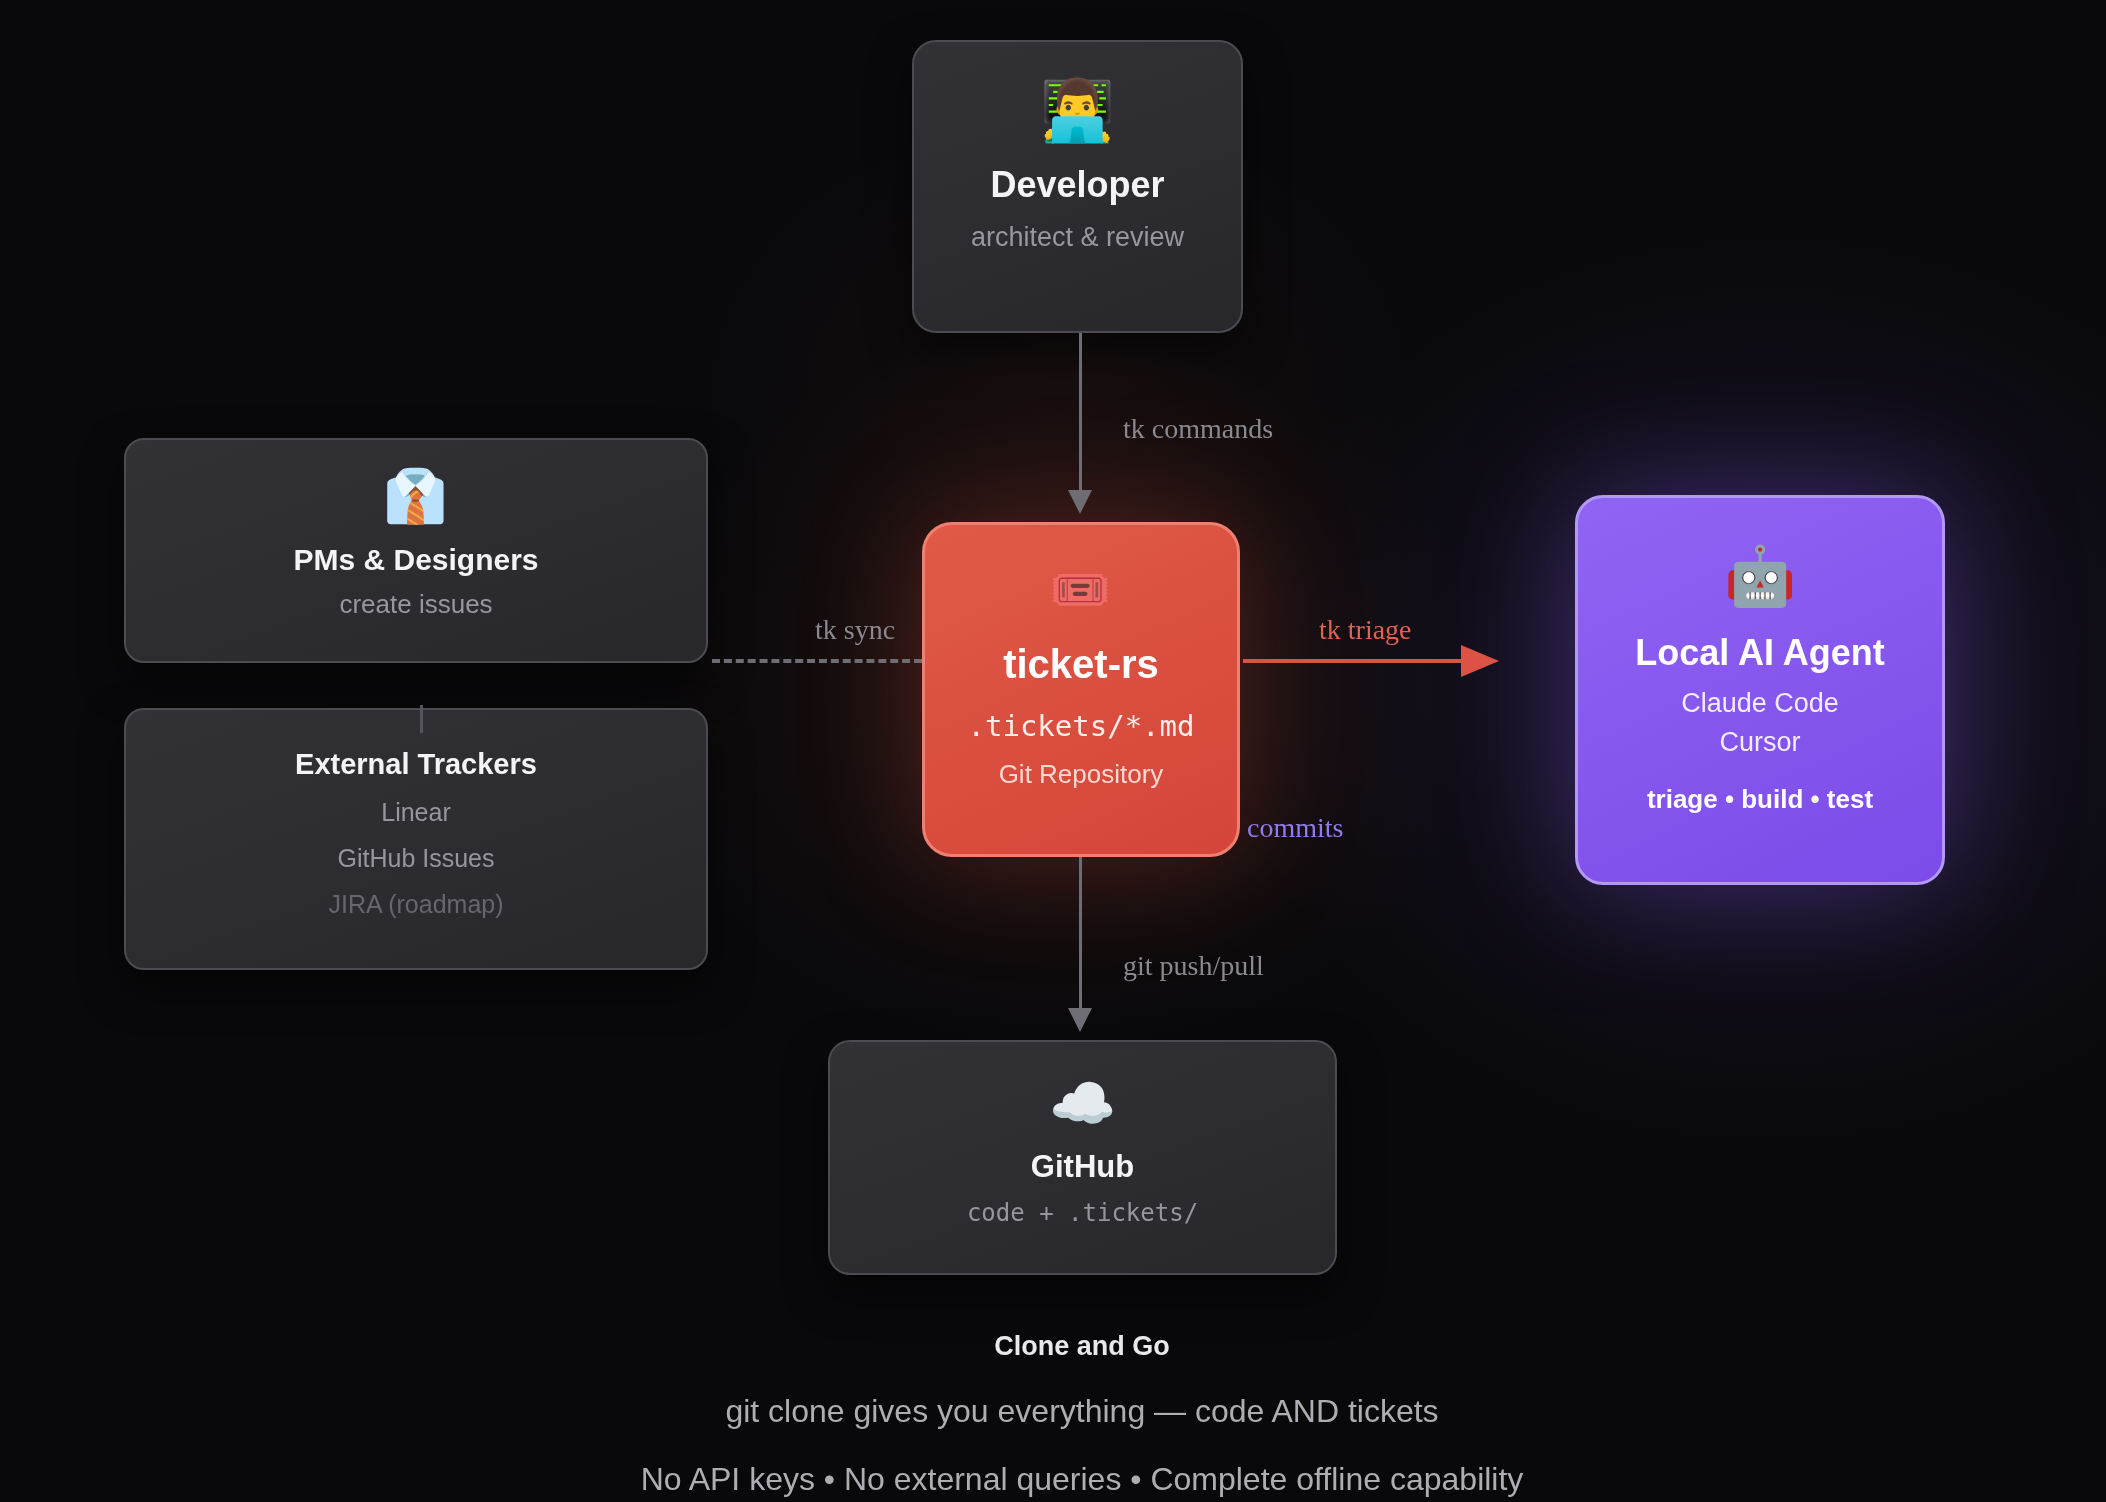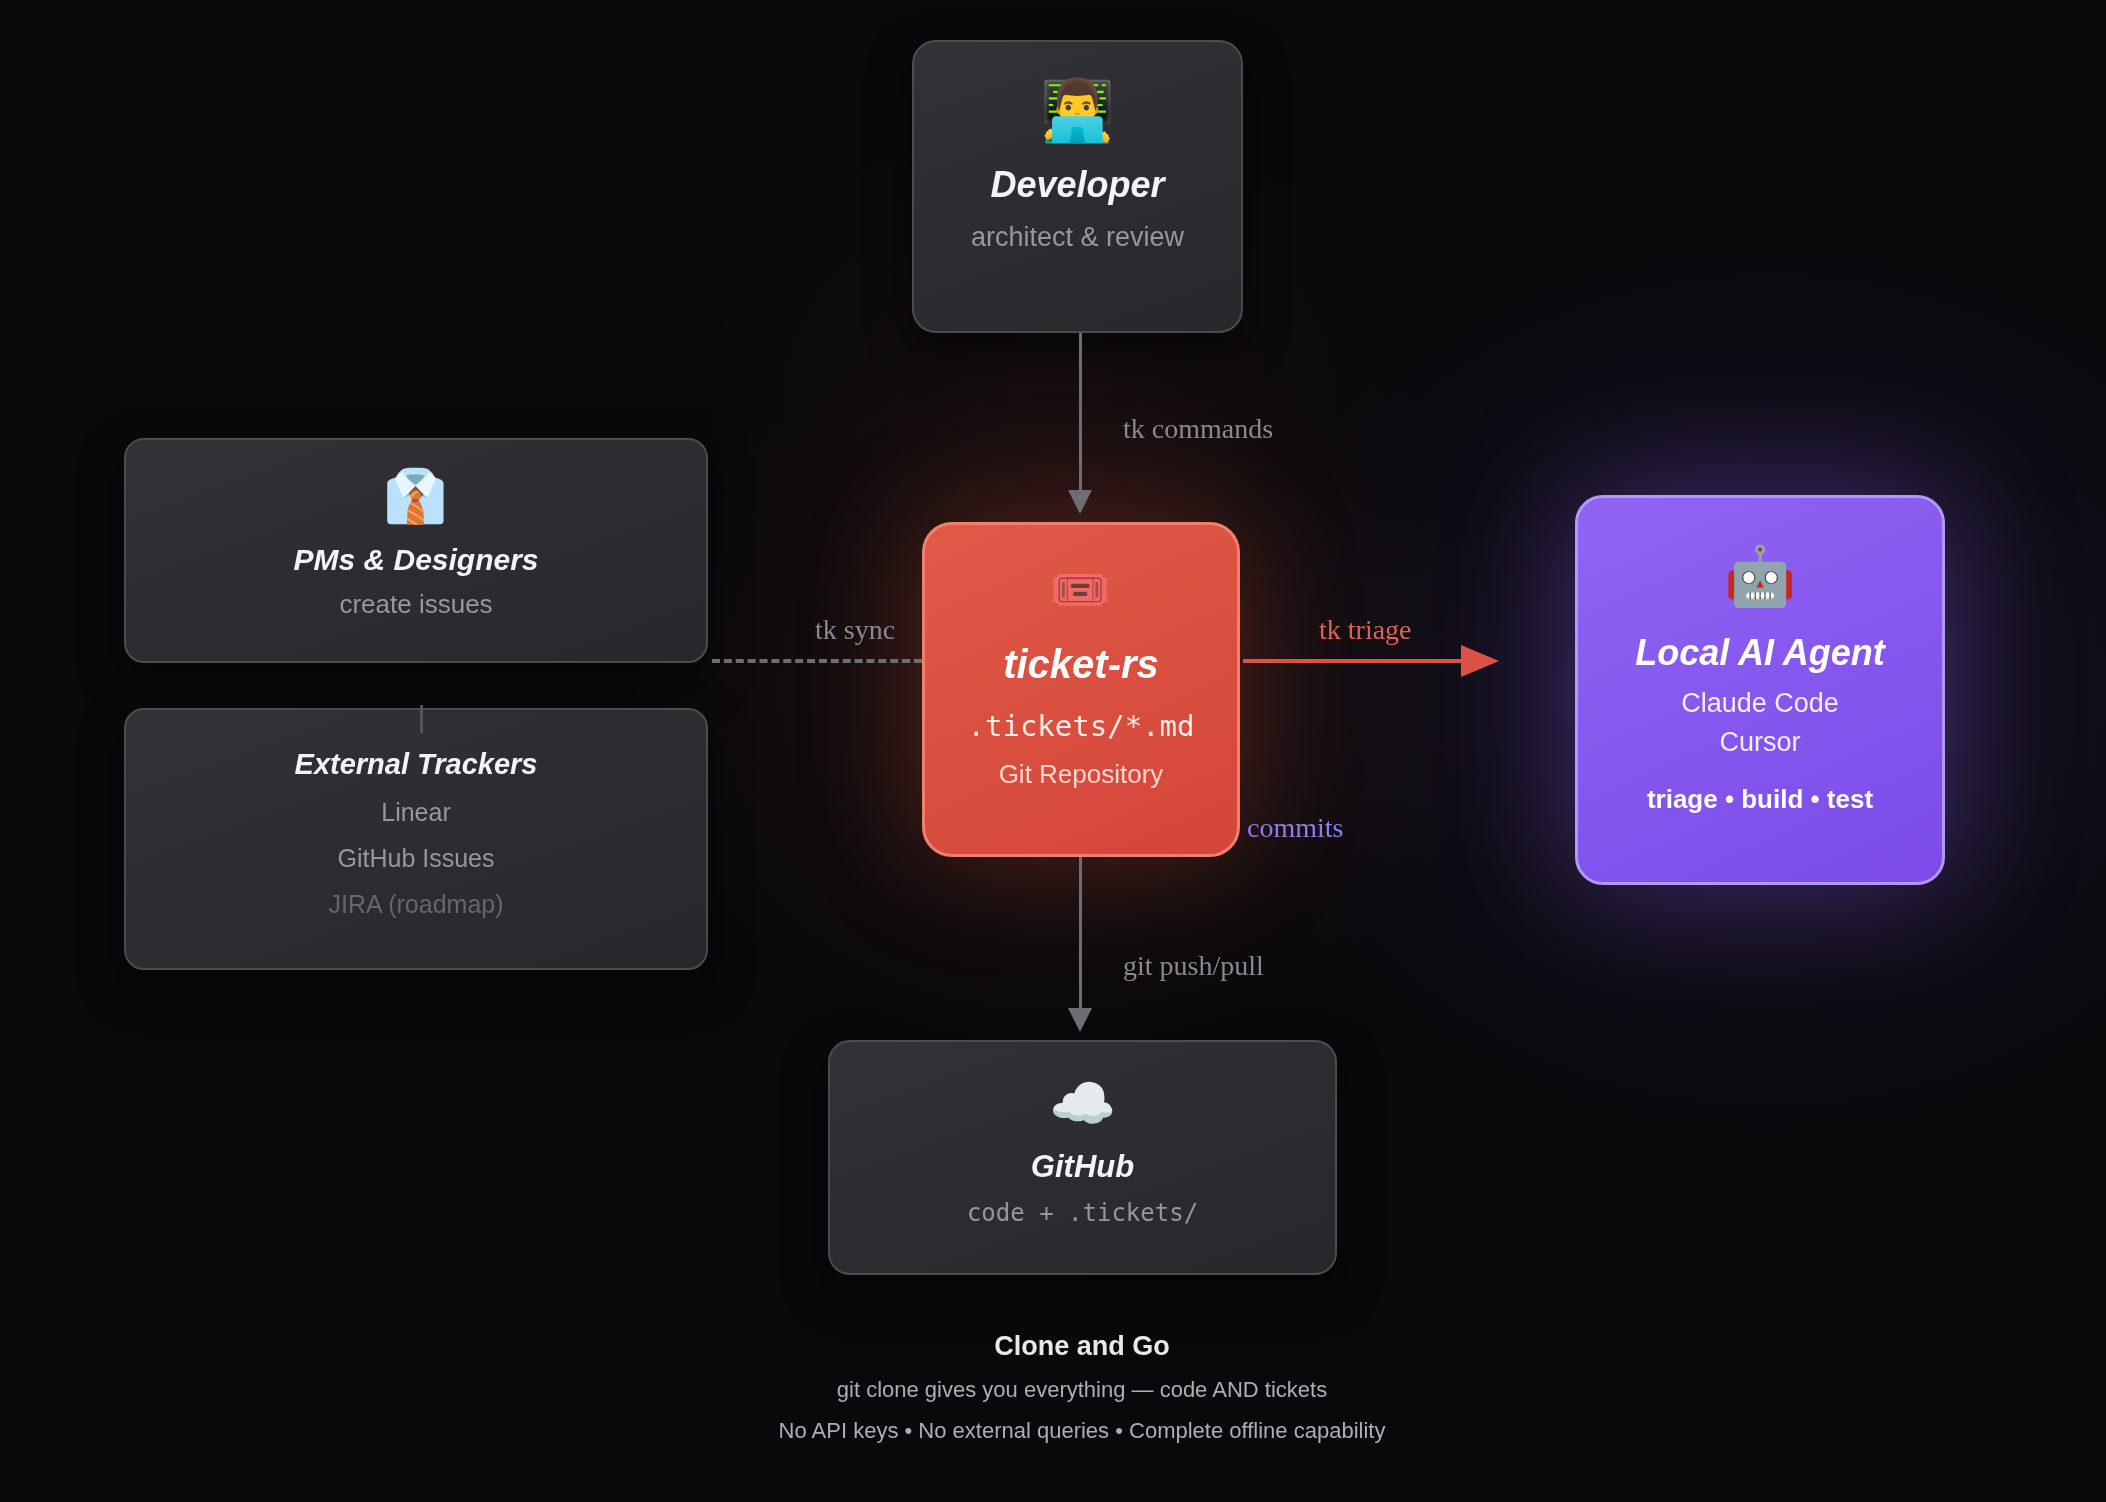--- a/index.html
+++ b/index.html
@@ -13,21 +13,21 @@
     font-family:"Liberation Sans", sans-serif;
     color:#f4f4f6;
   }
   .node{position:absolute;box-sizing:border-box;text-align:center;}
   .dark-node{
     background:linear-gradient(160deg,#323136 0%,#28272c 100%);
     border:2px solid #4c4b52;border-radius:24px;
     box-shadow:0 18px 42px rgba(0,0,0,0.5);
   }
   .emoji{display:block;line-height:1.1;}
-  .title{font-weight:bold;color:#f4f4f6;font-style:italic;}
+  .title{font-weight:bold;color:#f4f4f6;}
   .subtitle{color:#98979f;}
   .mono{font-family:"DejaVu Sans Mono", monospace;}
 
   
   .developer{left:912px;top:40px;width:331px;height:293px;padding-top:36px;}
   .developer .emoji{font-size:60px;}
   .developer .title{font-size:36px;margin-top:20px;}
   .developer .subtitle{font-size:27px;margin-top:16px;}
 
   
@@ -85,21 +85,21 @@
     border-left:38px solid #DC5244;}
   .tick{position:absolute;left:420px;top:705px;width:3px;height:28px;background:#55545c;}
 
   .edge-label{position:absolute;font-family:Liberation Serif, serif;font-size:28px;color:#8a8990;white-space:nowrap;}
   .edge-label.red{color:#DE6354;margin-left:32px;}
   .edge-label.purple{color:#8F7DF0;}
 
   
   .footer{position:absolute;left:582px;top:1331px;width:1000px;text-align:center;}
   .footer .f-title{font-size:27px;font-weight:bold;color:#e9e9ec;}
-  .footer .f-line{font-size:22px;color:#aeadb4;margin-top:15px;}
+  .footer .f-line{font-size:32px;color:#aeadb4;margin-top:31px;}
 </style>
 </head>
 <body>
 
 <div class="canvas">
 
   <div class="node dark-node developer">
     <span class="emoji">👨‍💻</span>
     <div class="title">Developer</div>
     <div class="subtitle">architect &amp; review</div>

